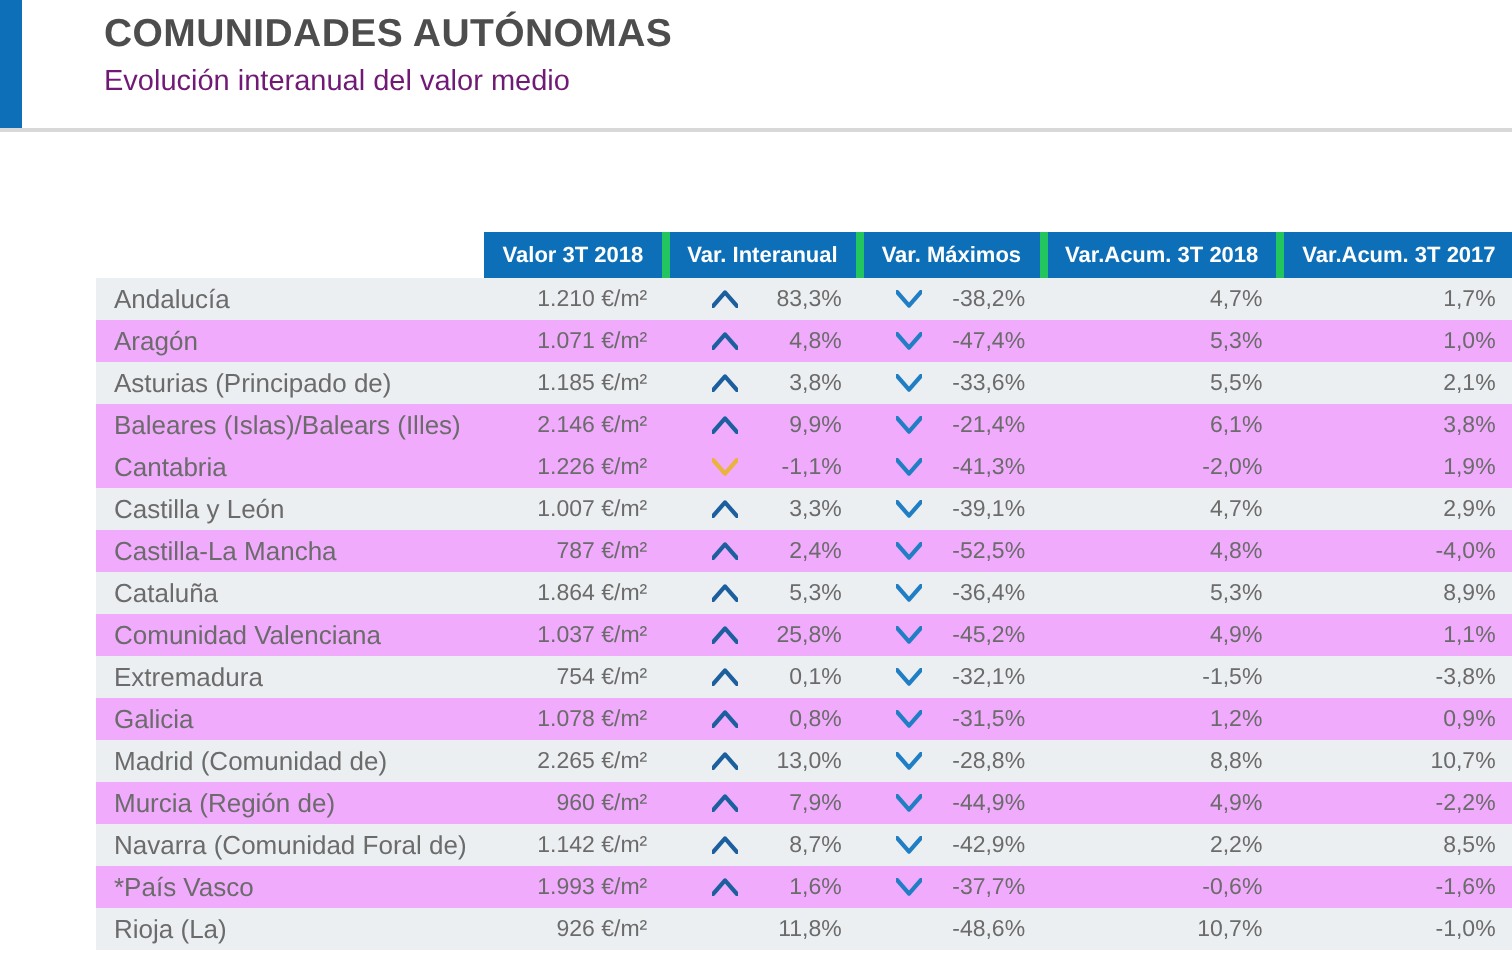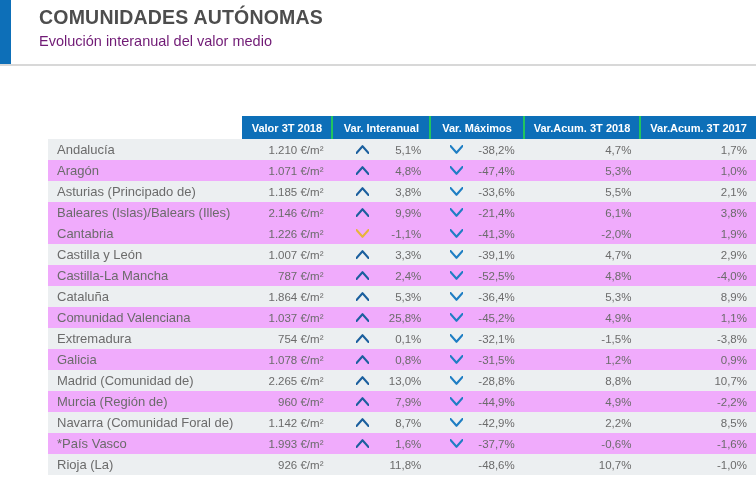--- a/index.html
+++ b/index.html
@@ -24,21 +24,21 @@
   .left-bar {
     position: absolute;
     left: 0;
     top: 0;
     width: 11px;
     height: 65px;
     background: #0d6fb8;
   }
   .header {
     position: absolute;
-    left: 39px;
+    left: 52px;
     top: 4px;
   }
   .title {
     font-size: 19.5px;
     font-weight: bold;
     letter-spacing: 0.2px;
     color: #4d4d4d;
     margin: 0;
     line-height: 26px;
   }
@@ -65,21 +65,21 @@
     border-collapse: collapse;
     font-size: 11.5px;
   }
   table.data th {
     background: #0d6fb8;
     color: #ffffff;
     font-size: 11px;
     font-weight: bold;
     padding: 5px 9px 5px 9px;
     text-align: center;
-    border-right: 2px solid #22c55e;
+    border-right: 4px solid #22c55e;
     white-space: nowrap;
     height: 13px;
     vertical-align: middle;
   }
   table.data th.blank {
     background: transparent;
     border-right: none;
   }
   table.data th.last {
     border-right: none;
@@ -163,21 +163,21 @@
         <tr class="alt">
           <td class="region">Andalucía</td>
           <td class="num val">1.210 €/m²</td>
           <td class="num arrowcell">
             <span class="cellwrap">
               <span class="arrow">
                 <svg width="13" height="9" viewBox="0 0 13 9">
                   <path d="M0.5 8 L6.5 1.2 L12.5 8" fill="none" stroke="#1b5f9e" stroke-width="2.1" stroke-linecap="round" stroke-linejoin="round"></path>
                 </svg>
               </span>
-              <span class="pctnum">5,1%</span>
+              <span class="pctnum">83,3%</span>
             </span>
           </td>
           <td class="num arrowcell">
             <span class="cellwrap">
               <span class="arrow">
                 <svg width="13" height="9" viewBox="0 0 13 9">
                   <path d="M0.5 1 L6.5 7.8 L12.5 1" fill="none" stroke="#1f7ec4" stroke-width="2.1" stroke-linecap="round" stroke-linejoin="round"></path>
                 </svg>
               </span>
               <span class="pctnum">-38,2%</span>

